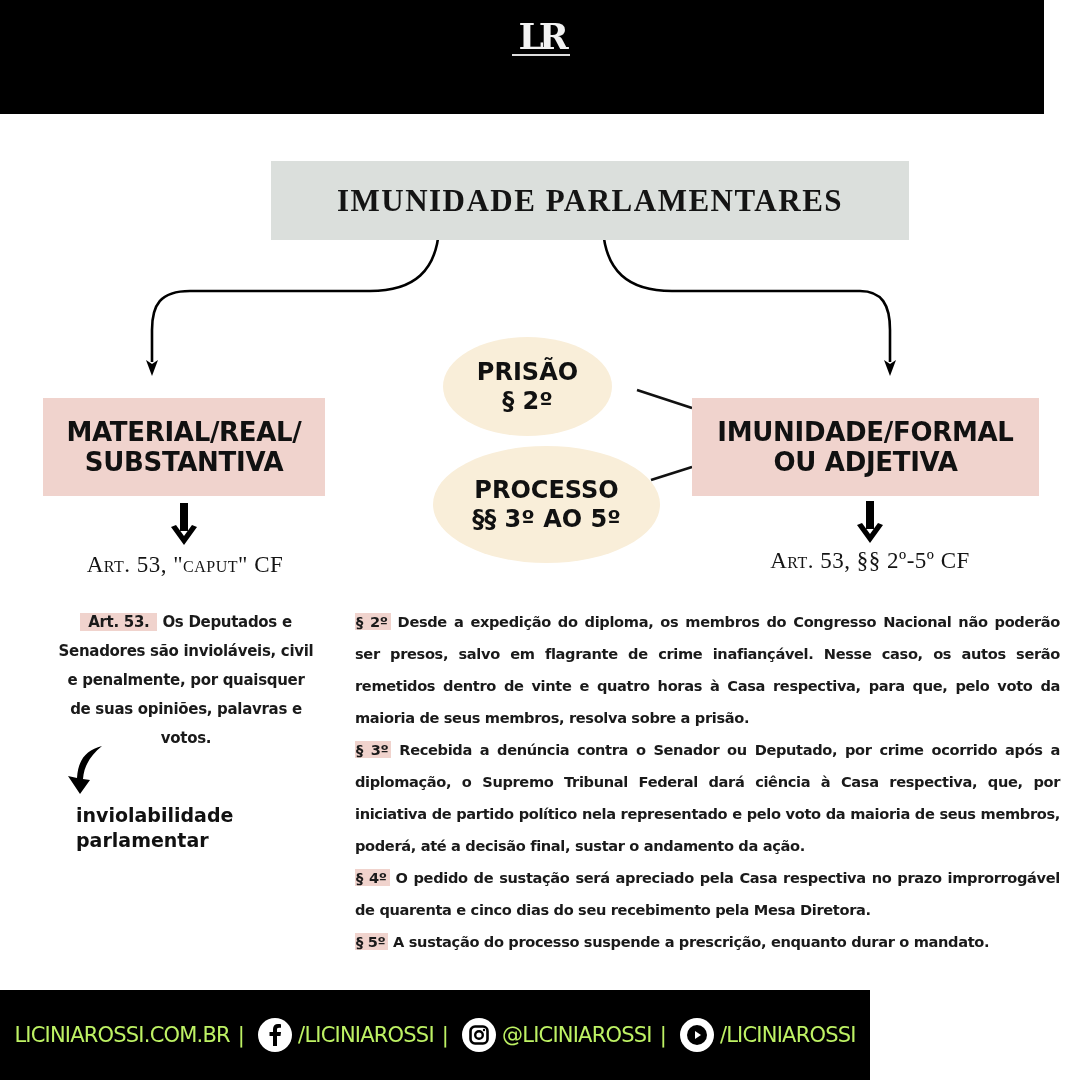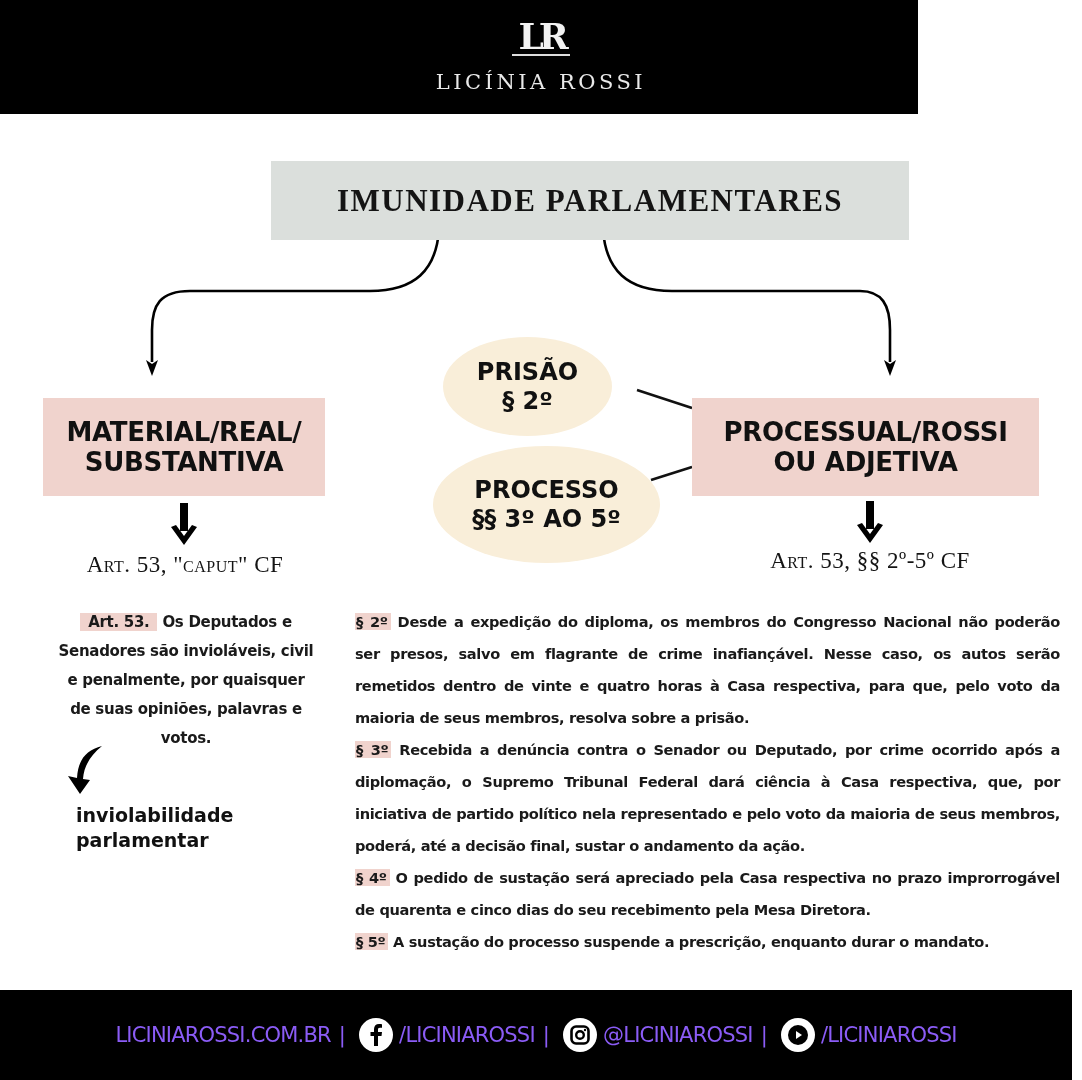--- a/index.html
+++ b/index.html
@@ -1,20 +1,20 @@
 <!DOCTYPE html>
 <html><head>
   <meta charset="utf-8">
   <style>
     * { margin: 0; padding: 0; box-sizing: border-box; }
     html, body { width: 1082px; height: 1080px; overflow: hidden; background: #ffffff; }
     body { position: relative; font-family: "DejaVu Sans", sans-serif; color: #111; }
 
     .header {
-      position: absolute; left: 0; top: 0; width: 918px; height: 114px;
+      position: absolute; left: 0; top: 0; width: 1044px; height: 114px;
       background: #000;
     }
     .logo-mark {
       position: absolute; left: 0; width: 1082px; top: 14px;
       text-align: center; color: #f2f2f2;
       font-family: "DejaVu Serif", serif; font-size: 36px; font-weight: bold;
       letter-spacing: -5px; line-height: 44px;
     }
     .logo-mark .underline {
       display: block; margin: -4px auto 0; width: 58px; height: 2px; background: #ddd;
@@ -86,40 +86,39 @@
 
     .paras {
       position: absolute; left: 355px; top: 606px; width: 705px;
       font-family: "DejaVu Sans", sans-serif; font-weight: bold; font-size: 14.6px;
       line-height: 32px; color: #1a1a1a; text-align: justify; letter-spacing: -0.35px;
     }
     .paras p { margin: 0; }
     .paras .sec { background: #f0d3cd; padding: 0 3px 0 1px; }
 
     .footer {
-      position: absolute; left: 0; top: 990px; width: 1072px; height: 90px; background: #000;
-      display: flex; align-items: center; justify-content: center; color: #8b5cf6;
+      position: absolute; left: 0; top: 990px; width: 870px; height: 90px; background: #000;
+      display: flex; align-items: center; justify-content: center; color: #bef264;
       font-family: "DejaVu Sans", sans-serif; font-size: 21px; letter-spacing: -0.8px;
     }
     .footer .item { display: flex; align-items: center; }
     .footer .sep { margin: 0 14px 0 8px; font-weight: normal; }
     .social-icon {
       width: 34px; height: 34px; border-radius: 50%; background: #fff;
       display: inline-flex; align-items: center; justify-content: center; margin-right: 6px;
     }
   </style>
 </head>
 <body>
 
 <div class="header">
   <div class="logo-mark">
     <span>LR</span>
     <span class="underline"></span>
   </div>
-  <div class="brand-name">LICÍNIA ROSSI</div>
 </div>
 
 <svg class="connectors" viewBox="0 0 1082 1080">
   <defs>
     <marker id="ah" markerWidth="10" markerHeight="12" refX="5" refY="10" orient="auto" markerUnits="userSpaceOnUse">
       <path d="M0,0 L5,4 L10,0 L5,12 Z" fill="#000"></path>
     </marker>
   </defs>
   <path d="M439,230 C436,270 415,291 370,291 L190,291 C160,291 152,305 152,330 L152,362" fill="none" stroke="#000" stroke-width="2.6"></path>
   <path d="M146,360 L152,376 L158,360 L152,364 Z" fill="#000"></path>
@@ -164,21 +163,21 @@
   <div>PRISÃO</div>
   <div>§ 2º</div>
 </div>
 <div class="ellipse ellipse-processo">
   <div>PROCESSO</div>
   <div>§§ 3º AO 5º</div>
 </div>
 
 <div class="pink-box box-processual">
   <div>
-    <div>PROCESSUAL/ROSSI</div>
+    <div>IMUNIDADE/FORMAL</div>
     <div>OU ADJETIVA</div>
   </div>
 </div>
 
 <svg class="down-arrow arrow-right" viewBox="0 0 30 44">
   <rect x="11" y="0" width="8" height="28" fill="#000"></rect>
   <path d="M2,24 L15,42 L28,24 L23,22 L15,33 L7,22 Z" fill="#000"></path>
 </svg>
 
 <div class="ref ref-right">Art. 53, §§ 2º-5º CF</div>

